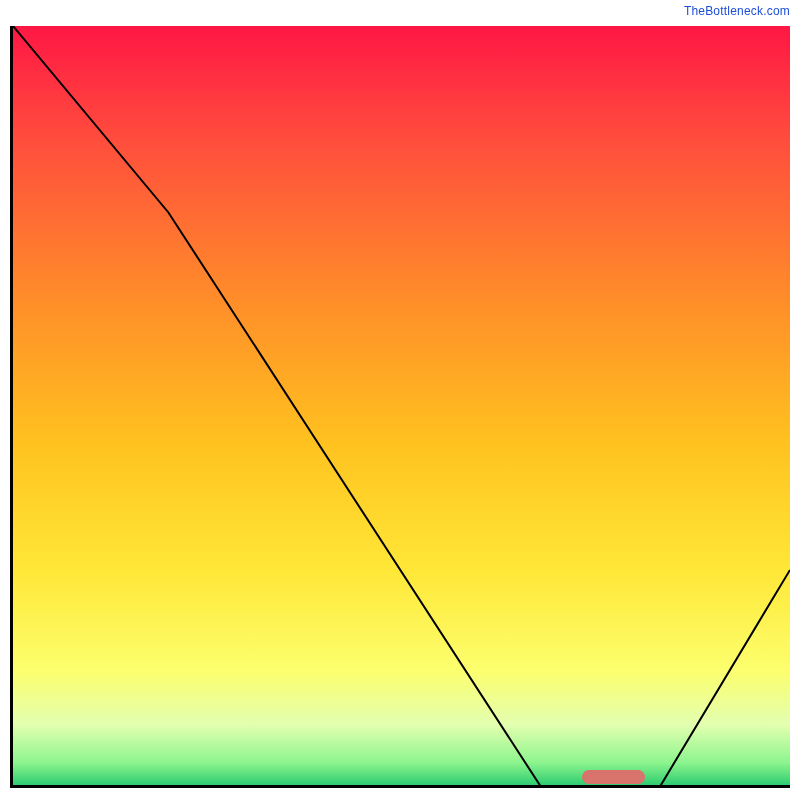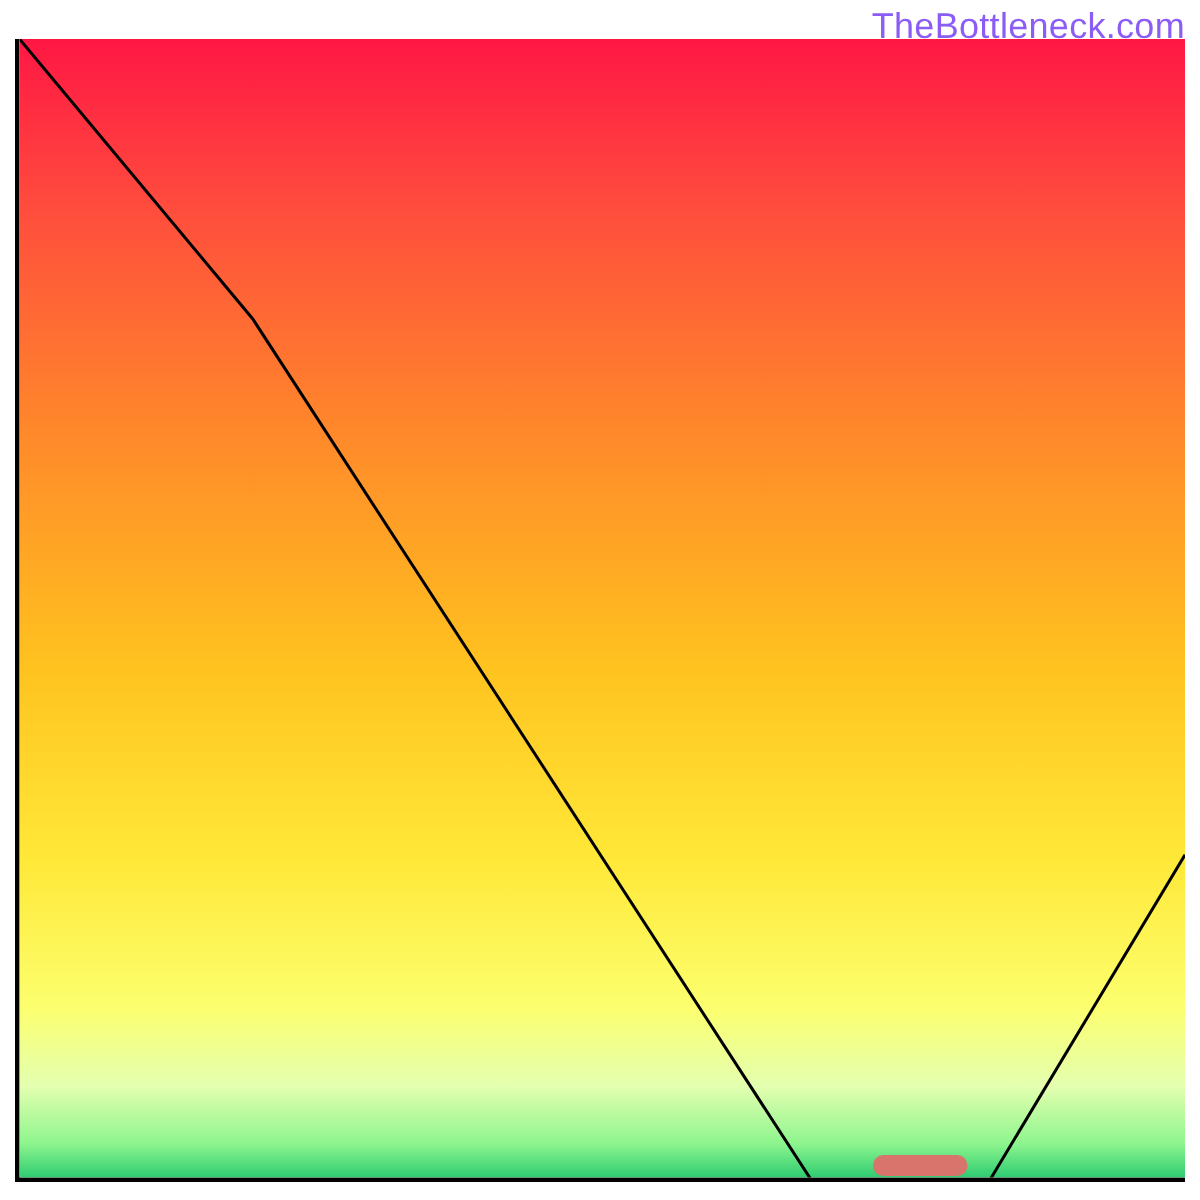--- a/index.html
+++ b/index.html
@@ -8,22 +8,22 @@
     width: 800px;
     height: 800px;
     background: #ffffff;
     position: relative;
   }
   .watermark {
     position: absolute;
     top: 4px;
     right: 10px;
     font-family: Arial, Helvetica, sans-serif;
-    font-size: 24px;
-    color: #8b5cf6;
+    font-size: 12px;
+    color: #1d4ed8;
     font-weight: 500;
     letter-spacing: 0.2px;
   }
   .plot-frame {
     position: absolute;
     left: 10px;
     top: 26px;
     width: 780px;
     height: 762px;
     background: #ffffff;

